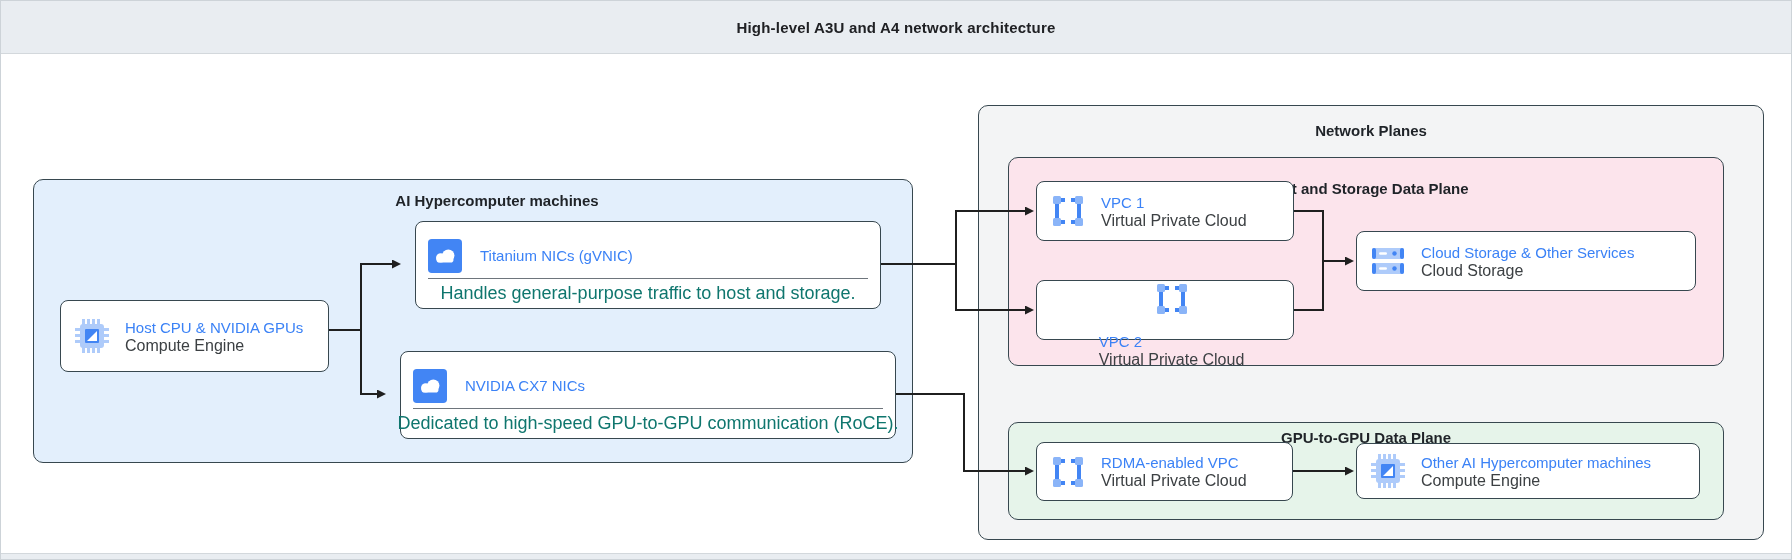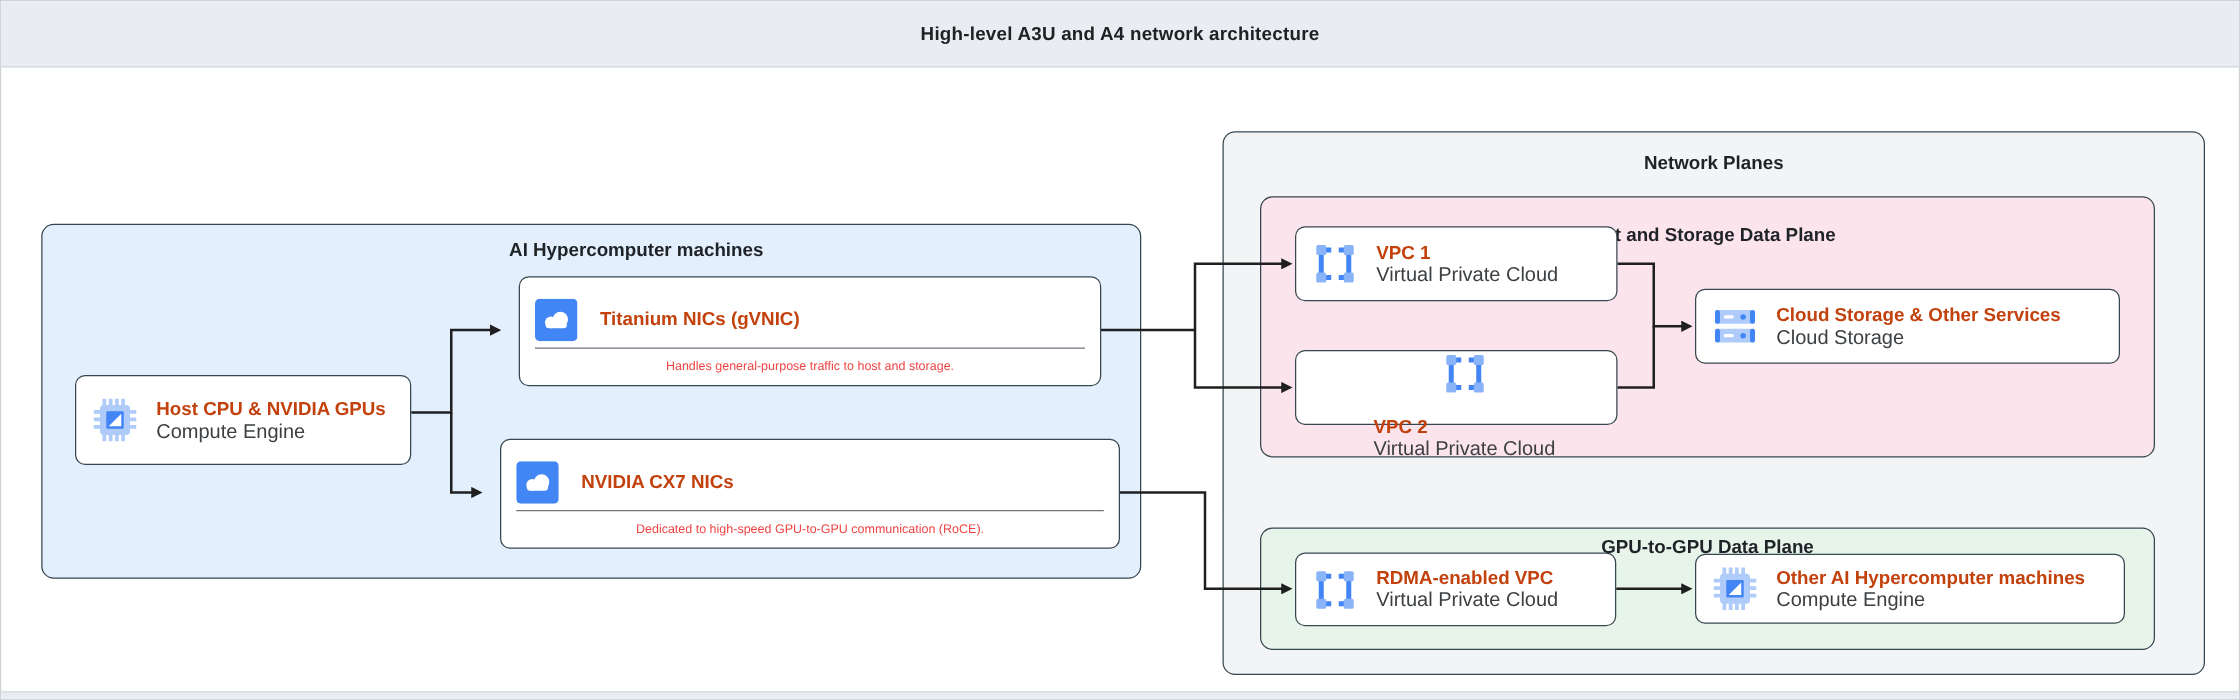--- a/index.html
+++ b/index.html
@@ -12,44 +12,44 @@
 
   .container{position:absolute;border:1.5px solid #37474f;border-radius:10px;z-index:1;box-sizing:border-box;}
   .c-blue{background:#e3effc;}
   .c-gray{background:#f3f4f5;}
   .c-pink{background:#fce4ec;}
   .c-green{background:#e6f4ea;}
   .c-label{position:absolute;left:0;width:100%;text-align:center;font-size:15px;font-weight:bold;color:#1f2328;z-index:2;line-height:15px;}
 
   .node{position:absolute;background:#ffffff;border:1.5px solid #37474f;border-radius:8px;z-index:10;
     display:flex;align-items:center;gap:15px;padding-left:13px;box-sizing:border-box;}
-  .node-title{font-size:15px;font-weight:bold;color:#c2410c;line-height:19px;white-space:nowrap;}
+  .node-title{font-size:15px;font-weight:normal;color:#3b82f6;line-height:19px;white-space:nowrap;}
   .node-sub{font-size:16px;color:#3c4043;line-height:18px;white-space:nowrap;}
   .icon{display:inline-flex;flex:0 0 auto;}
 
   .nic-node{position:absolute;background:#ffffff;border:1.5px solid #37474f;border-radius:8px;z-index:10;
     display:flex;flex-direction:column;box-sizing:border-box;margin-left:12px;}
   .nic-head{display:flex;align-items:center;gap:18px;padding:11px 12px 0 12px;height:45px;}
   .nic-divider{border-top:1.5px solid #6e757c;margin:0 12px;}
   .nic-caption{flex:1;display:flex;align-items:center;justify-content:center;
-    font-size:10px;color:#ef4444;white-space:nowrap;}
+    font-size:18px;color:#0f766e;white-space:nowrap;}
 
   .connectors{position:absolute;left:0;top:0;z-index:5;pointer-events:none;}
 </style>
 </head>
 <body>
 
 <div class="canvas">
 
   <div class="titlebar">
     <h1>High-level A3U and A4 network architecture</h1>
   </div>
 
   <div class="container c-blue" style="left:32px;top:178px;width:880px;height:284px;"></div>
-  <div class="c-label" style="left:44px;top:192px;width:928px;">AI Hypercomputer machines</div>
+  <div class="c-label" style="left:32px;top:192px;width:928px;">AI Hypercomputer machines</div>
 
   <div class="container c-gray" style="left:977px;top:104px;width:786px;height:435px;"></div>
   <div class="c-label" style="left:977px;top:122px;width:786px;">Network Planes</div>
 
   <div class="container c-pink" style="left:1007px;top:156px;width:716px;height:209px;"></div>
   <div class="c-label" style="left:1007px;top:180px;width:716px;">Host and Storage Data Plane</div>
 
   <div class="container c-green" style="left:1007px;top:421px;width:716px;height:98px;"></div>
   <div class="c-label" style="left:1007px;top:429px;width:716px;">GPU-to-GPU Data Plane</div>
 

